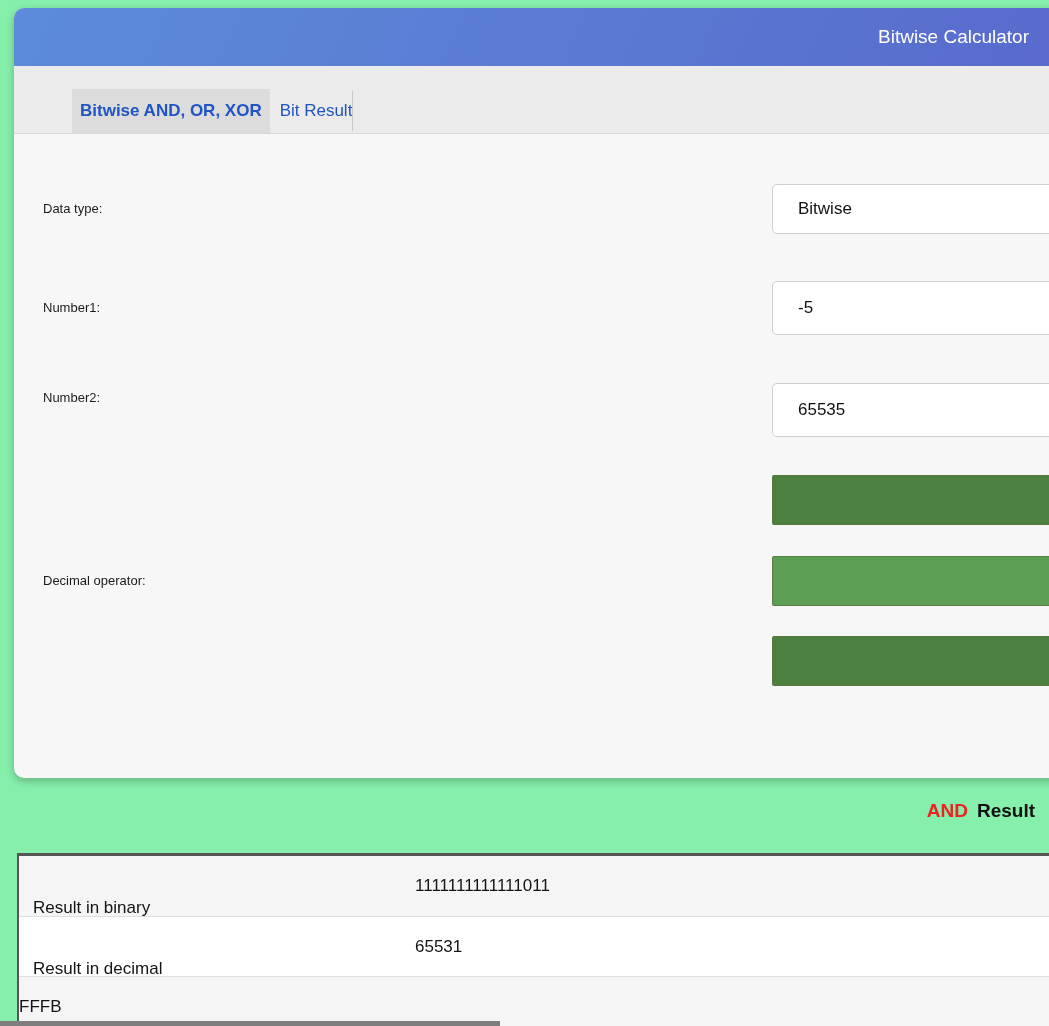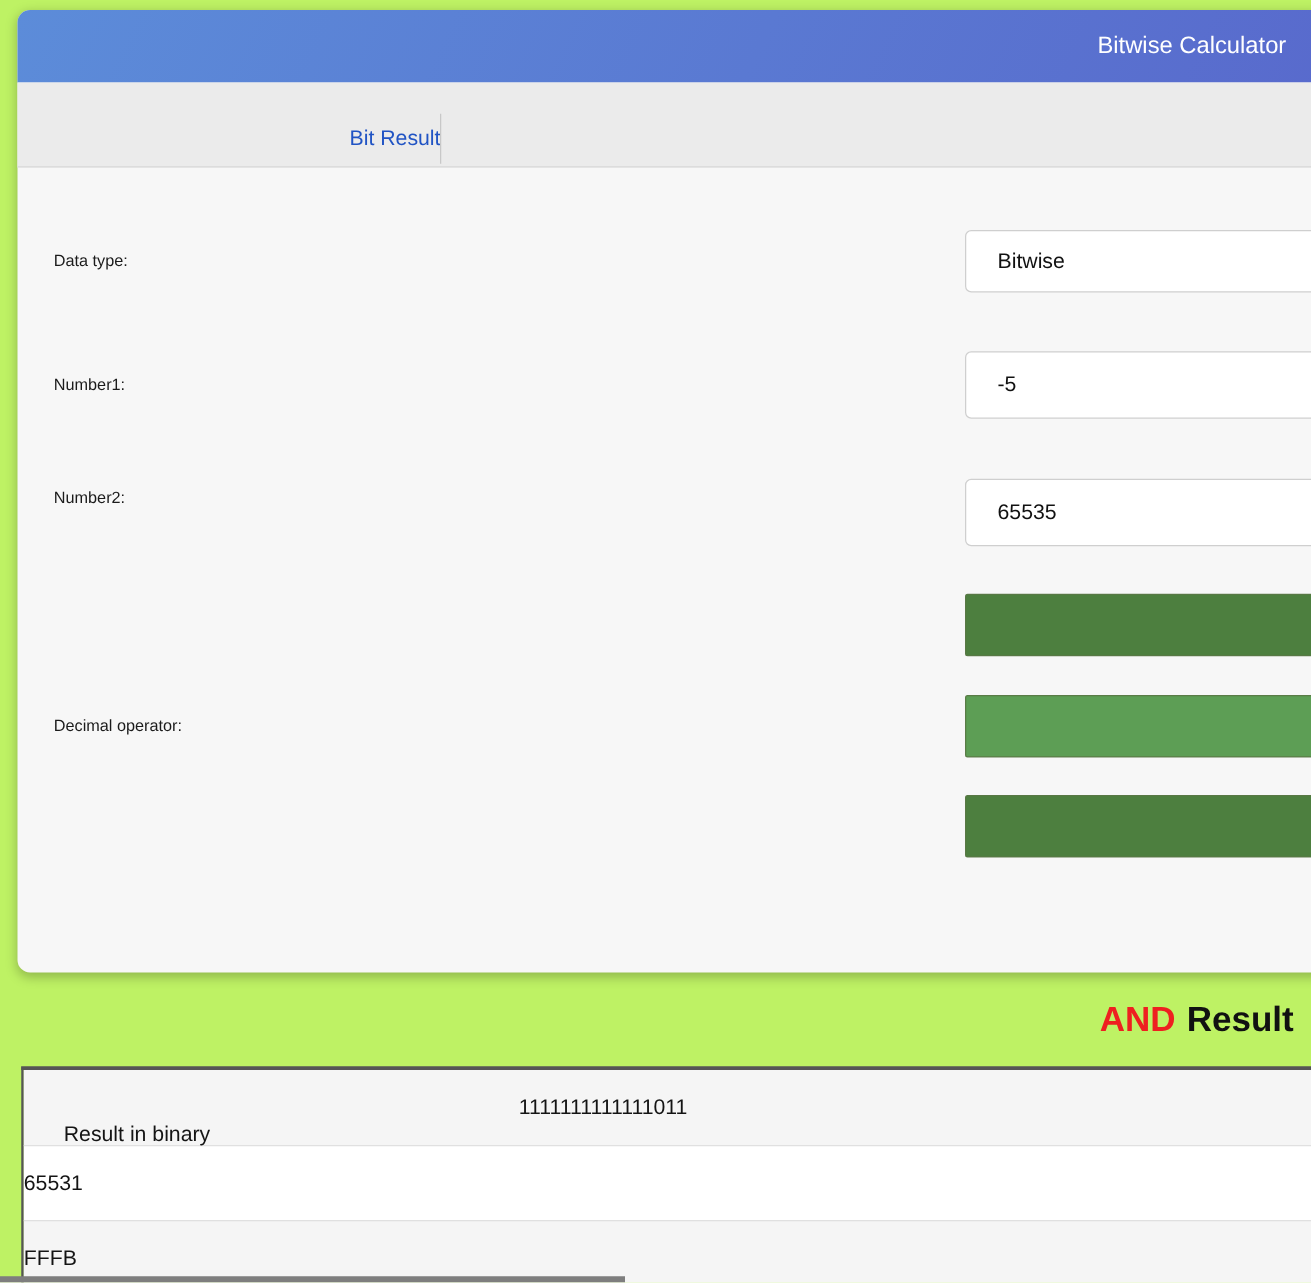--- a/index.html
+++ b/index.html
@@ -2,21 +2,21 @@
 <html><head>
 <meta charset="utf-8">
 <style>
   * { margin: 0; padding: 0; box-sizing: border-box; }
   html, body { background: #ffffff; }
   .page {
     position: relative;
     width: 1049px;
     height: 1026px;
     overflow: hidden;
-    background: #bef264;
+    background: #86efac;
     font-family: "Liberation Sans", "DejaVu Sans", sans-serif;
     color: #1b1b1b;
   }
 
   
   .card {
     position: absolute;
     left: 14px; top: 8px;
     width: 1186px; height: 770px;
     background: #f7f7f7;
@@ -127,21 +127,21 @@
   #op-button-1 { top: 467px; background: #4d7f3f; }
   #op-button-2 { top: 548px; background: #5d9e55; }
   #op-button-3 { top: 628px; background: #4d7f3f; }
 
   
   .result-heading {
     position: absolute;
     left: 0; top: 800px;
     width: 1035px;
     text-align: right;
-    font-size: 28px;
+    font-size: 19px;
     font-weight: bold;
     color: #111111;
     white-space: nowrap;
   }
   .result-heading .op-red { color: #ee2020; margin-right: 9px; }
 
   
   .result-table {
     position: absolute;
     left: 17px; top: 853px;
@@ -153,21 +153,21 @@
     display: flex; align-items: center;
     height: 60px;
     font-size: 17px;
     color: #141414;
   }
   .t-row:nth-child(odd)  { background: #f5f5f5; }
   .t-row:nth-child(even) { background: #ffffff; }
   .t-row + .t-row { border-top: 1px solid #e0e0e0; }
   .t-label {
     width: 396px;
-    padding-left: 32px;
+    padding-left: 14px;
     margin-top: 44px;
   }
   .t-value { flex: 1; }
 
   
   .h-scrollbar-thumb {
     position: absolute;
     left: 0; top: 1021px;
     width: 500px; height: 8px;
     background: #7e7e7e;
@@ -178,20 +178,21 @@
 
 <div class="page">
 
   <div class="card">
 
     <div class="card-header">
       <div class="app-title">Bitwise Calculator</div>
     </div>
 
     <div class="tab-strip">
+      <div class="tab-active">Bitwise AND, OR, XOR</div>
       <div class="tab-link">Bit Result</div>
       <div class="tab-divider"></div>
     </div>
 
     <div class="form-label" id="label-datatype">Data type:</div>
     <div class="select-box" id="select-datatype">
       <span>Bitwise</span>
     </div>
 
     <div class="form-label" id="label-number1">Number1:</div>
@@ -210,20 +211,21 @@
   <div class="result-heading">
     <span class="op-red">AND</span><span>Result</span>
   </div>
 
   <div class="result-table">
     <div class="t-row">
       <div class="t-label">Result in binary</div>
       <div class="t-value">1111111111111011</div>
     </div>
     <div class="t-row">
+      <div class="t-label">Result in decimal</div>
       <div class="t-value">65531</div>
     </div>
     <div class="t-row">
       <div class="t-value">FFFB</div>
     </div>
   </div>
 
   <div class="h-scrollbar-thumb"></div>
 
 </div>

